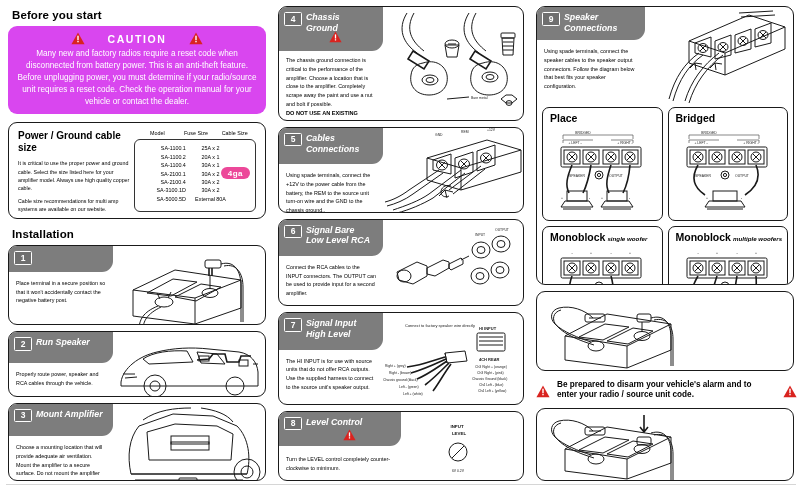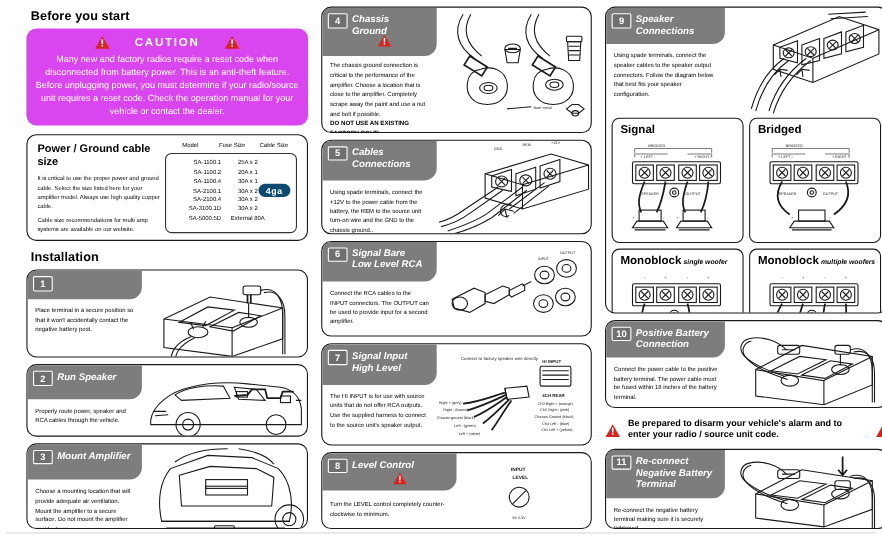--- a/index.html
+++ b/index.html
@@ -4,21 +4,21 @@
 <style>
   html,body{margin:0;padding:0;}
   body{
     width:802px;height:487px;overflow:hidden;
     background:#ffffff;
     font-family:"Liberation Sans", sans-serif;
     color:#000;
   }
   .page{position:relative;width:802px;height:487px;display:flex;gap:8px;padding:6px 6px 0 6px;box-sizing:border-box;}
   .col{display:flex;flex-direction:column;}
-  .col1{width:262px;margin-left:16px;}
+  .col1{width:262px;}
   .col2{width:250px;}
   .col3{width:262px;}
 
   
   .section-heading{
     font-size:11.5px;font-weight:bold;letter-spacing:.1px;
     margin:3px 0 5px 6px;
   }
 
   
@@ -48,21 +48,21 @@
   .cable-note{font-size:5.3px;line-height:1.55;margin-bottom:5px;}
   .cable-right{flex:1;position:relative;}
   .cable-hdr{display:flex;font-size:5.4px;justify-content:space-between;padding:0 2px 3px 4px;}
   .cable-hdr span{flex:1;text-align:center;}
   .cable-box{border:1px solid #333;border-radius:6px;padding:4px 3px 8px 3px;min-height:58px;position:relative;}
   .cable-row{display:flex;font-size:5.4px;line-height:1.55;}
   .cable-row .m{width:42%;text-align:right;padding-right:3px;}
   .cable-row .f{width:38%;text-align:center;}
   .gauge{
     position:absolute;right:5px;top:27px;
-    background:#0c4a6e;color:#fff;border-radius:8px;
+    background:#ec4899;color:#fff;border-radius:8px;
     font-size:8px;font-weight:bold;letter-spacing:.5px;
     padding:1.5px 7px;
   }
 
   
   .step{display:flex;position:relative;}
   .step-head{
     background:#7d7d7d;color:#fff;border-bottom-right-radius:11px;
     display:flex;align-items:flex-start;gap:4px;
     padding:5px 10px 7px 5px;
@@ -488,21 +488,21 @@
             <path class="ln" d="M74 46 C58 58 46 74 40 94"></path>
             <path class="ln" d="M78 48 C62 60 50 76 44 96"></path>
             <path class="ln" d="M50 56 l-5 5 m5 -5 l1 7 m-1 -7 l7 1"></path>
             <path class="ln" d="M70 56 l-5 5 m5 -5 l1 7 m-1 -7 l7 1"></path>
           </svg>
         </div>
       </div>
 
       <div class="cfg-wrap">
         <div class="cfg">
-          <div class="cfg-title">Signal</div>
+          <div class="cfg-title">Place</div>
           <div class="cfg-art">
             <svg viewBox="0 0 110 92" width="110" height="92">
               <path class="ln-lt" d="M16 14 L16 10 L86 10 L86 14"></path>
               <path class="ln-lt" d="M16 18 L16 15 L46 15 M64 15 L86 15 L86 18"></path>
               <text class="tlabel" x="36" y="9" text-anchor="middle">BRIDGED</text>
               <text class="tlabel" x="28" y="19" text-anchor="middle">+ LEFT -</text>
               <text class="tlabel" x="78" y="19" text-anchor="middle">+ RIGHT -</text>
               <rect class="ln" x="14" y="22" width="80" height="20" rx="1.5"></rect>
               <rect class="ln" x="17" y="25" width="16" height="14"></rect>
               <rect class="ln" x="36" y="25" width="16" height="14"></rect>
@@ -657,27 +657,20 @@
               <text class="tlabel" x="54" y="66">+</text>
               <text class="tlabel" x="82" y="66">-</text>
             </svg>
           </div>
         </div>
       </div>
     </div>
 
     <div class="panel" style="height:83px;">
       <div class="step" style="height:100%;">
-        <div class="step-left" style="width:108px;">
-          <div class="step-head" style="min-width:104px;">
-            <span class="step-num">10</span>
-            <span class="step-title">Positive Battery Connection</span>
-          </div>
-          <div class="step-body">Connect the power cable to the positive battery terminal. The power cable must be fused within 18 inches of the battery terminal.</div>
-        </div>
         <div class="step-art">
           <svg viewBox="0 0 146 83" width="146" height="83">
             <path class="ln" d="M28 44 L70 22 L134 32 L134 58 L90 76 L28 68 Z"></path>
             <path class="ln" d="M28 44 L90 54 L90 76"></path>
             <path class="ln" d="M90 54 L134 32"></path>
             <path class="ln" d="M42 45 L68 32 L92 35 L66 48 Z"></path>
             <path class="ln" d="M70 49 L96 36 L116 39 L91 52 Z"></path>
             <ellipse class="ln" cx="59" cy="54" rx="8" ry="5"></ellipse>
             <ellipse class="ln" cx="105" cy="44" rx="8" ry="4.5"></ellipse>
             <path class="ln" d="M105 40 L105 30"></path>
@@ -706,27 +699,20 @@
         <svg viewBox="0 0 20 18" width="14" height="13">
             <path d="M10 0.6 19.4 17.2 0.6 17.2Z" fill="#d9231f"></path>
             <rect x="9" y="5" width="2" height="6.4" fill="#fff"></rect>
             <rect x="9" y="12.4" width="2" height="2" fill="#fff"></rect>
           </svg>
       </span>
     </div>
 
     <div class="panel" style="height:76px;">
       <div class="step" style="height:100%;">
-        <div class="step-left" style="width:108px;">
-          <div class="step-head" style="min-width:104px;">
-            <span class="step-num">11</span>
-            <span class="step-title">Re-connect Negative Battery Terminal</span>
-          </div>
-          <div class="step-body">Re-connect the negative battery terminal making sure it is securely tightened.</div>
-        </div>
         <div class="step-art">
           <svg viewBox="0 0 146 76" width="146" height="76">
             <path class="ln" d="M28 40 L70 18 L134 28 L134 54 L90 70 L28 62 Z"></path>
             <path class="ln" d="M28 40 L90 50 L90 70"></path>
             <path class="ln" d="M90 50 L134 28"></path>
             <path class="ln" d="M42 41 L68 28 L92 31 L66 44 Z"></path>
             <path class="ln" d="M70 45 L96 32 L116 35 L91 48 Z"></path>
             <ellipse class="ln" cx="59" cy="50" rx="8" ry="5"></ellipse>
             <ellipse class="ln" cx="105" cy="40" rx="8" ry="4.5"></ellipse>
             <rect class="ln" x="100" y="28" width="14" height="8" rx="2"></rect>

